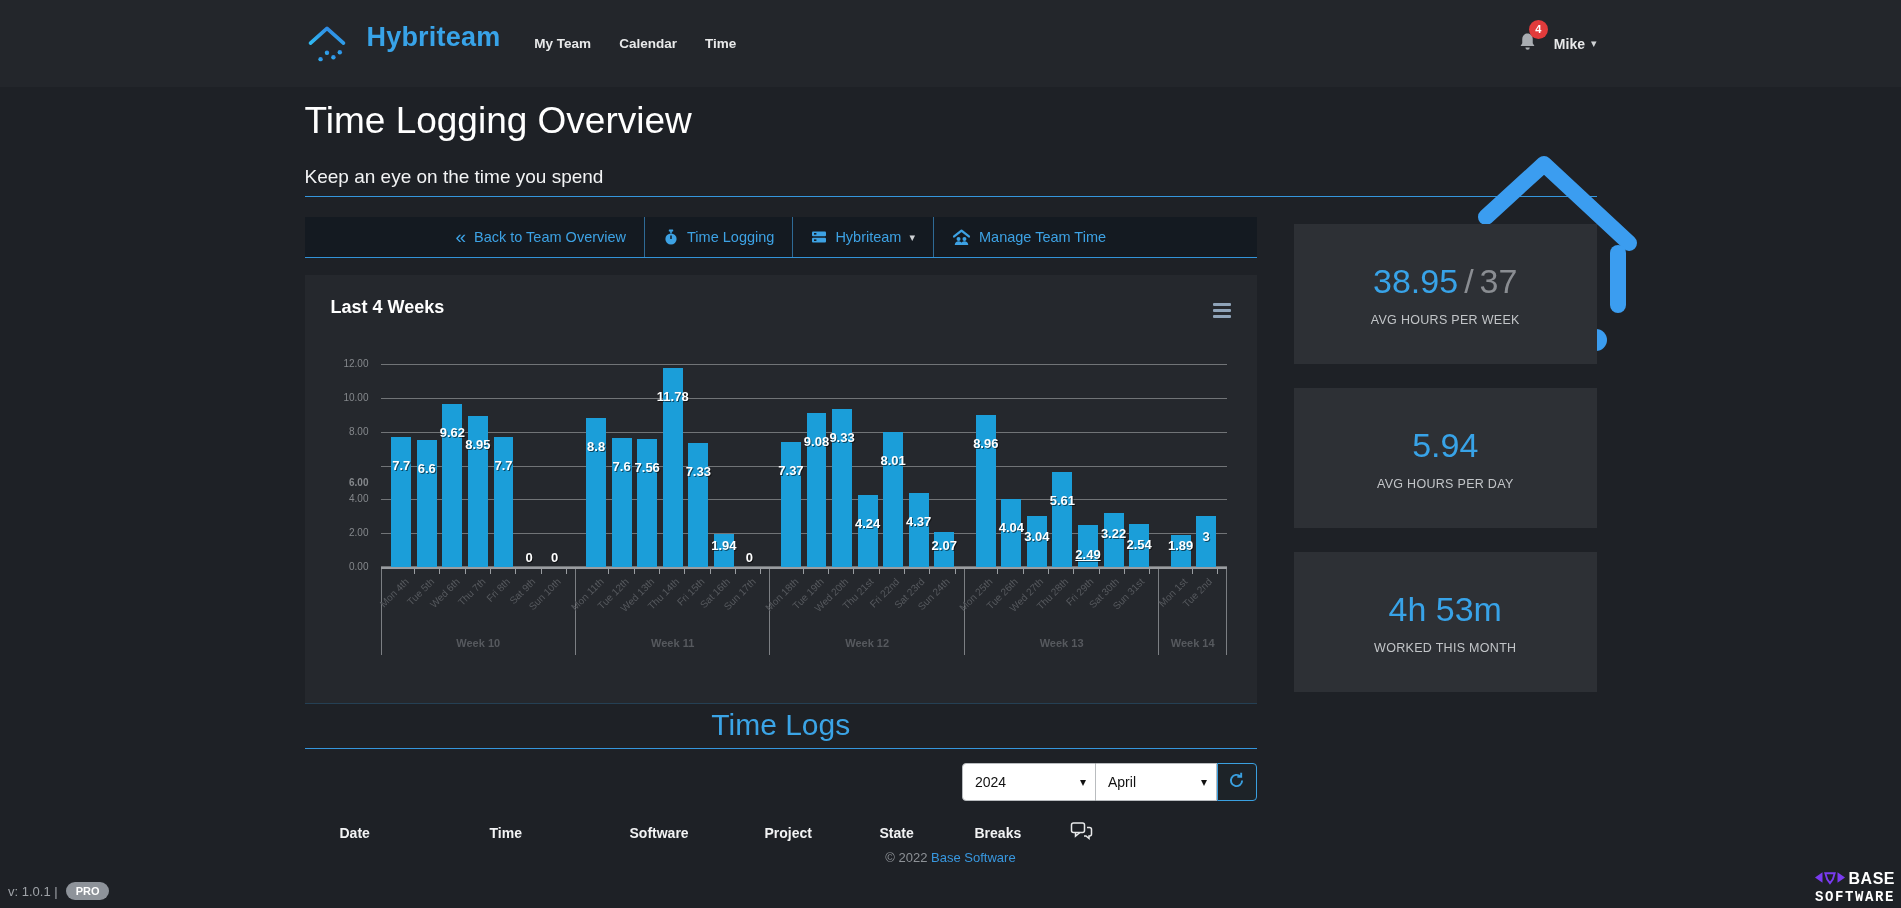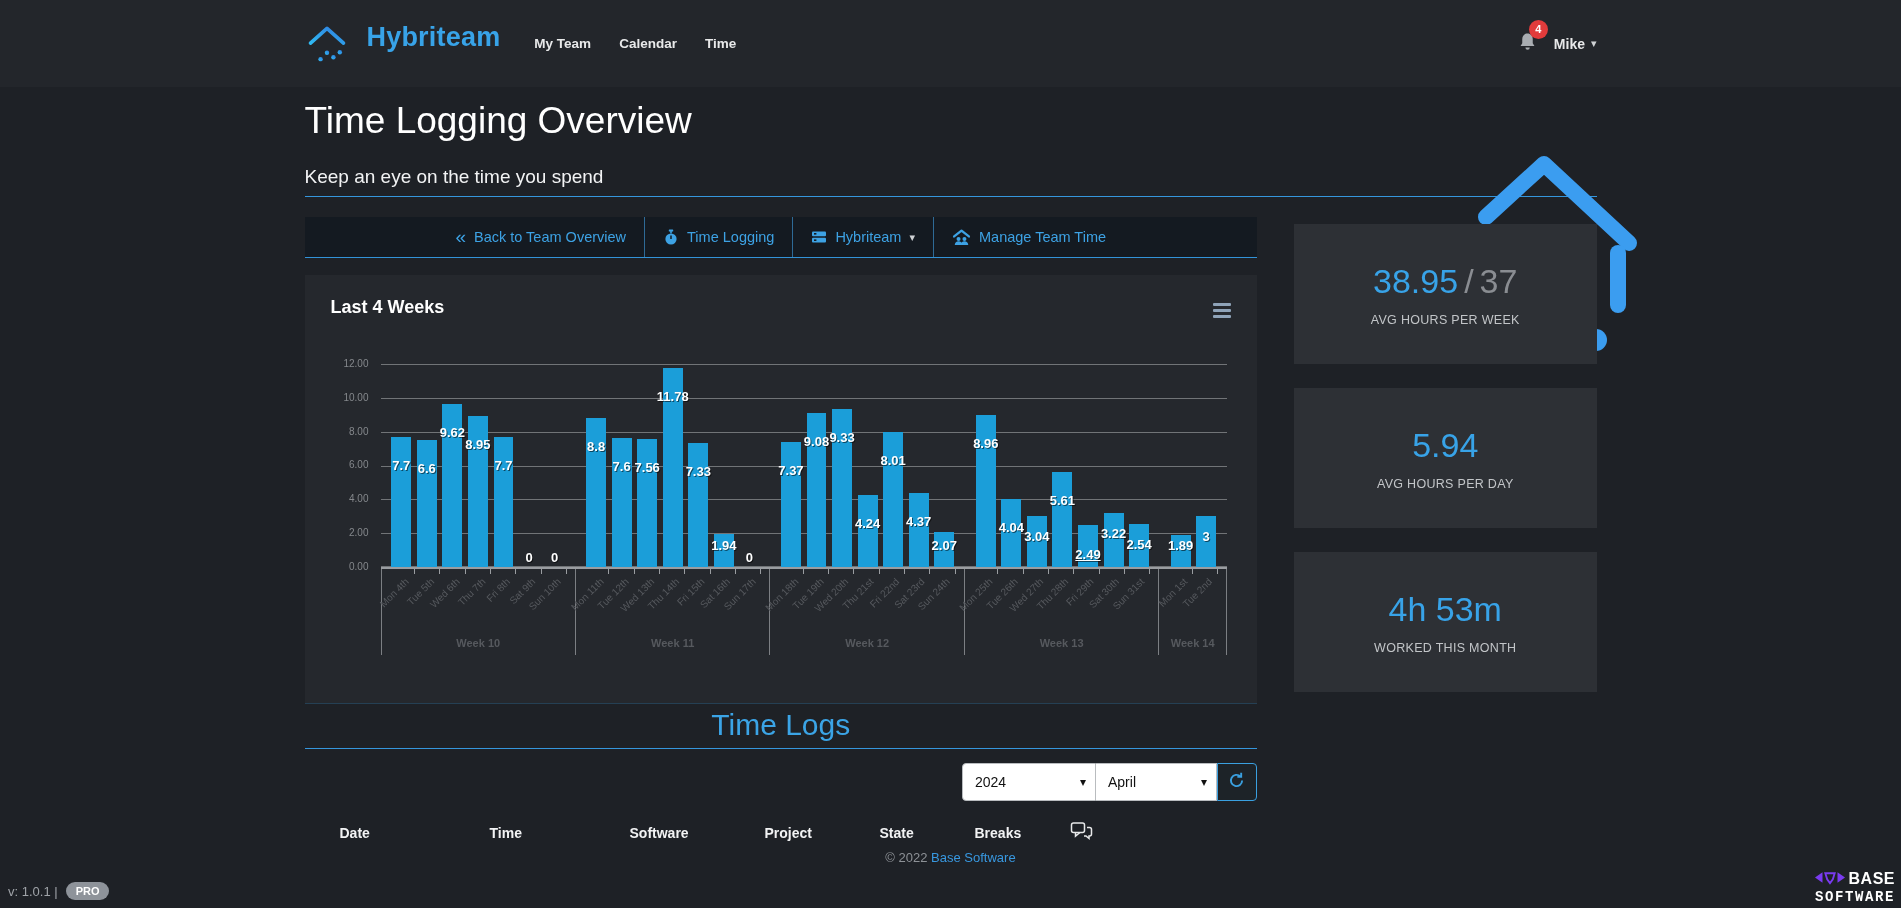--- a/index.html
+++ b/index.html
@@ -341,21 +341,21 @@
                   </div>
                   <div class="bar-slot">
                     <div class="bar" style="height: 50.8px; background: rgb(27, 158, 217);"></div>
                     <div class="bar-val" style="bottom: 22.8px;">3</div>
                   </div>
                 </div>
               </div>
           <div class="ytick" style="top: -6px;">12.00</div>
               <div class="ytick" style="top: 27.8333px;">10.00</div>
               <div class="ytick" style="top: 61.6667px;">8.00</div>
-              <div class="ytick" style="top: 95px;">6.00</div>
+              <div class="ytick" style="top: 113px; font-weight: bold;">6.00</div>
               <div class="ytick" style="top: 129.333px;">4.00</div>
               <div class="ytick" style="top: 163.167px;">2.00</div>
               <div class="ytick" style="top: 197px;">0.00</div>
             </div>
           <div class="xaxis">
               <div class="x-group" style="flex: 7 1 0%;">
                 <div class="x-cell">
                   <div class="tick"></div>
                   <div class="day-label">Mon 4th</div>
                 </div>

